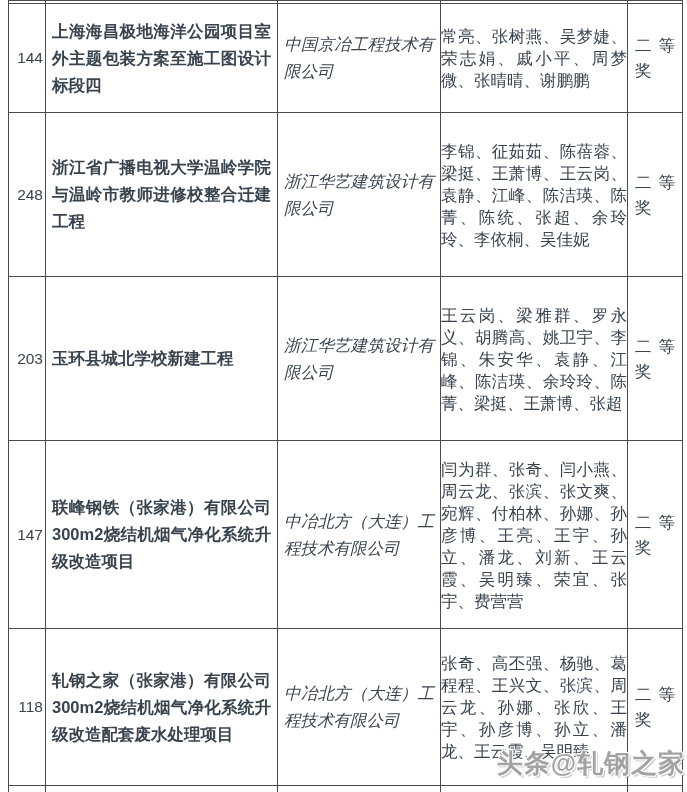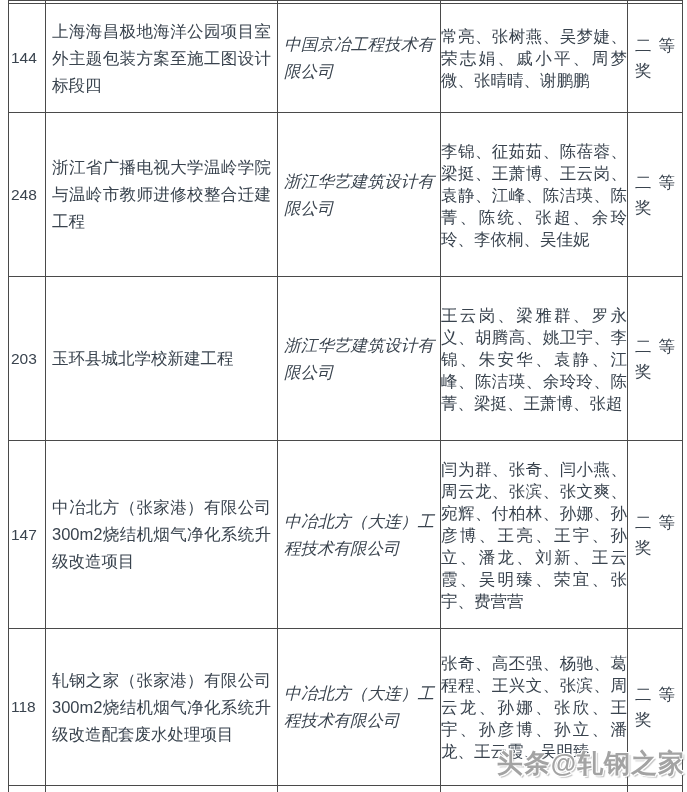--- a/index.html
+++ b/index.html
@@ -28,28 +28,29 @@
   td {
     border: 1px solid #4a4a4a;
     color: #39434e;
     font-size: 16.5px;
     vertical-align: middle;
     box-sizing: border-box;
     overflow: hidden;
     word-break: break-all;
   }
   td.cell-num {
-    text-align: left;
+    text-align: right;
     font-size: 15.5px;
     padding: 0 2px;
   }
   td.cell-project {
     text-align: justify;
     line-height: 27px;
     padding: 4px 6px;
+    font-weight: bold;
   }
   td.cell-company {
     text-align: justify;
     line-height: 27px;
     padding: 4px 6px;
     font-style: italic;
   }
   td.cell-people {
     text-align: justify;
     line-height: 22px;
@@ -122,21 +123,21 @@
       <tr style="height:164px">
         <td class="cell-num">203</td>
         <td class="cell-project">玉环县城北学校新建工程</td>
         <td class="cell-company">浙江华艺建筑设计有限公司</td>
         <td class="cell-people">王云岗、梁雅群、罗永义、胡腾高、姚卫宇、李锦、朱安华、袁静、江峰、陈洁瑛、余玲玲、陈菁、梁挺、王萧博、张超</td>
         <td class="cell-award">二等奖</td>
       </tr>
 
       <tr style="height:188px">
         <td class="cell-num">147</td>
-        <td class="cell-project">中冶北方（张家港）有限公司300m2烧结机烟气净化系统升级改造项目</td>
+        <td class="cell-project">联峰钢铁（张家港）有限公司300m2烧结机烟气净化系统升级改造项目</td>
         <td class="cell-company">中冶北方（大连）工程技术有限公司</td>
         <td class="cell-people">闫为群、张奇、闫小燕、周云龙、张滨、张文爽、宛辉、付柏林、孙娜、孙彦博、王亮、王宇、孙立、潘龙、刘新、王云霞、吴明臻、荣宜、张宇、费营营</td>
         <td class="cell-award">二等奖</td>
       </tr>
 
       <tr style="height:157px">
         <td class="cell-num">118</td>
         <td class="cell-project">轧钢之家（张家港）有限公司300m2烧结机烟气净化系统升级改造配套废水处理项目</td>
         <td class="cell-company">中冶北方（大连）工程技术有限公司</td>
         <td class="cell-people">张奇、高丕强、杨驰、葛程程、王兴文、张滨、周云龙、孙娜、张欣、王宇、孙彦博、孙立、潘龙、王云霞、吴明臻</td>

